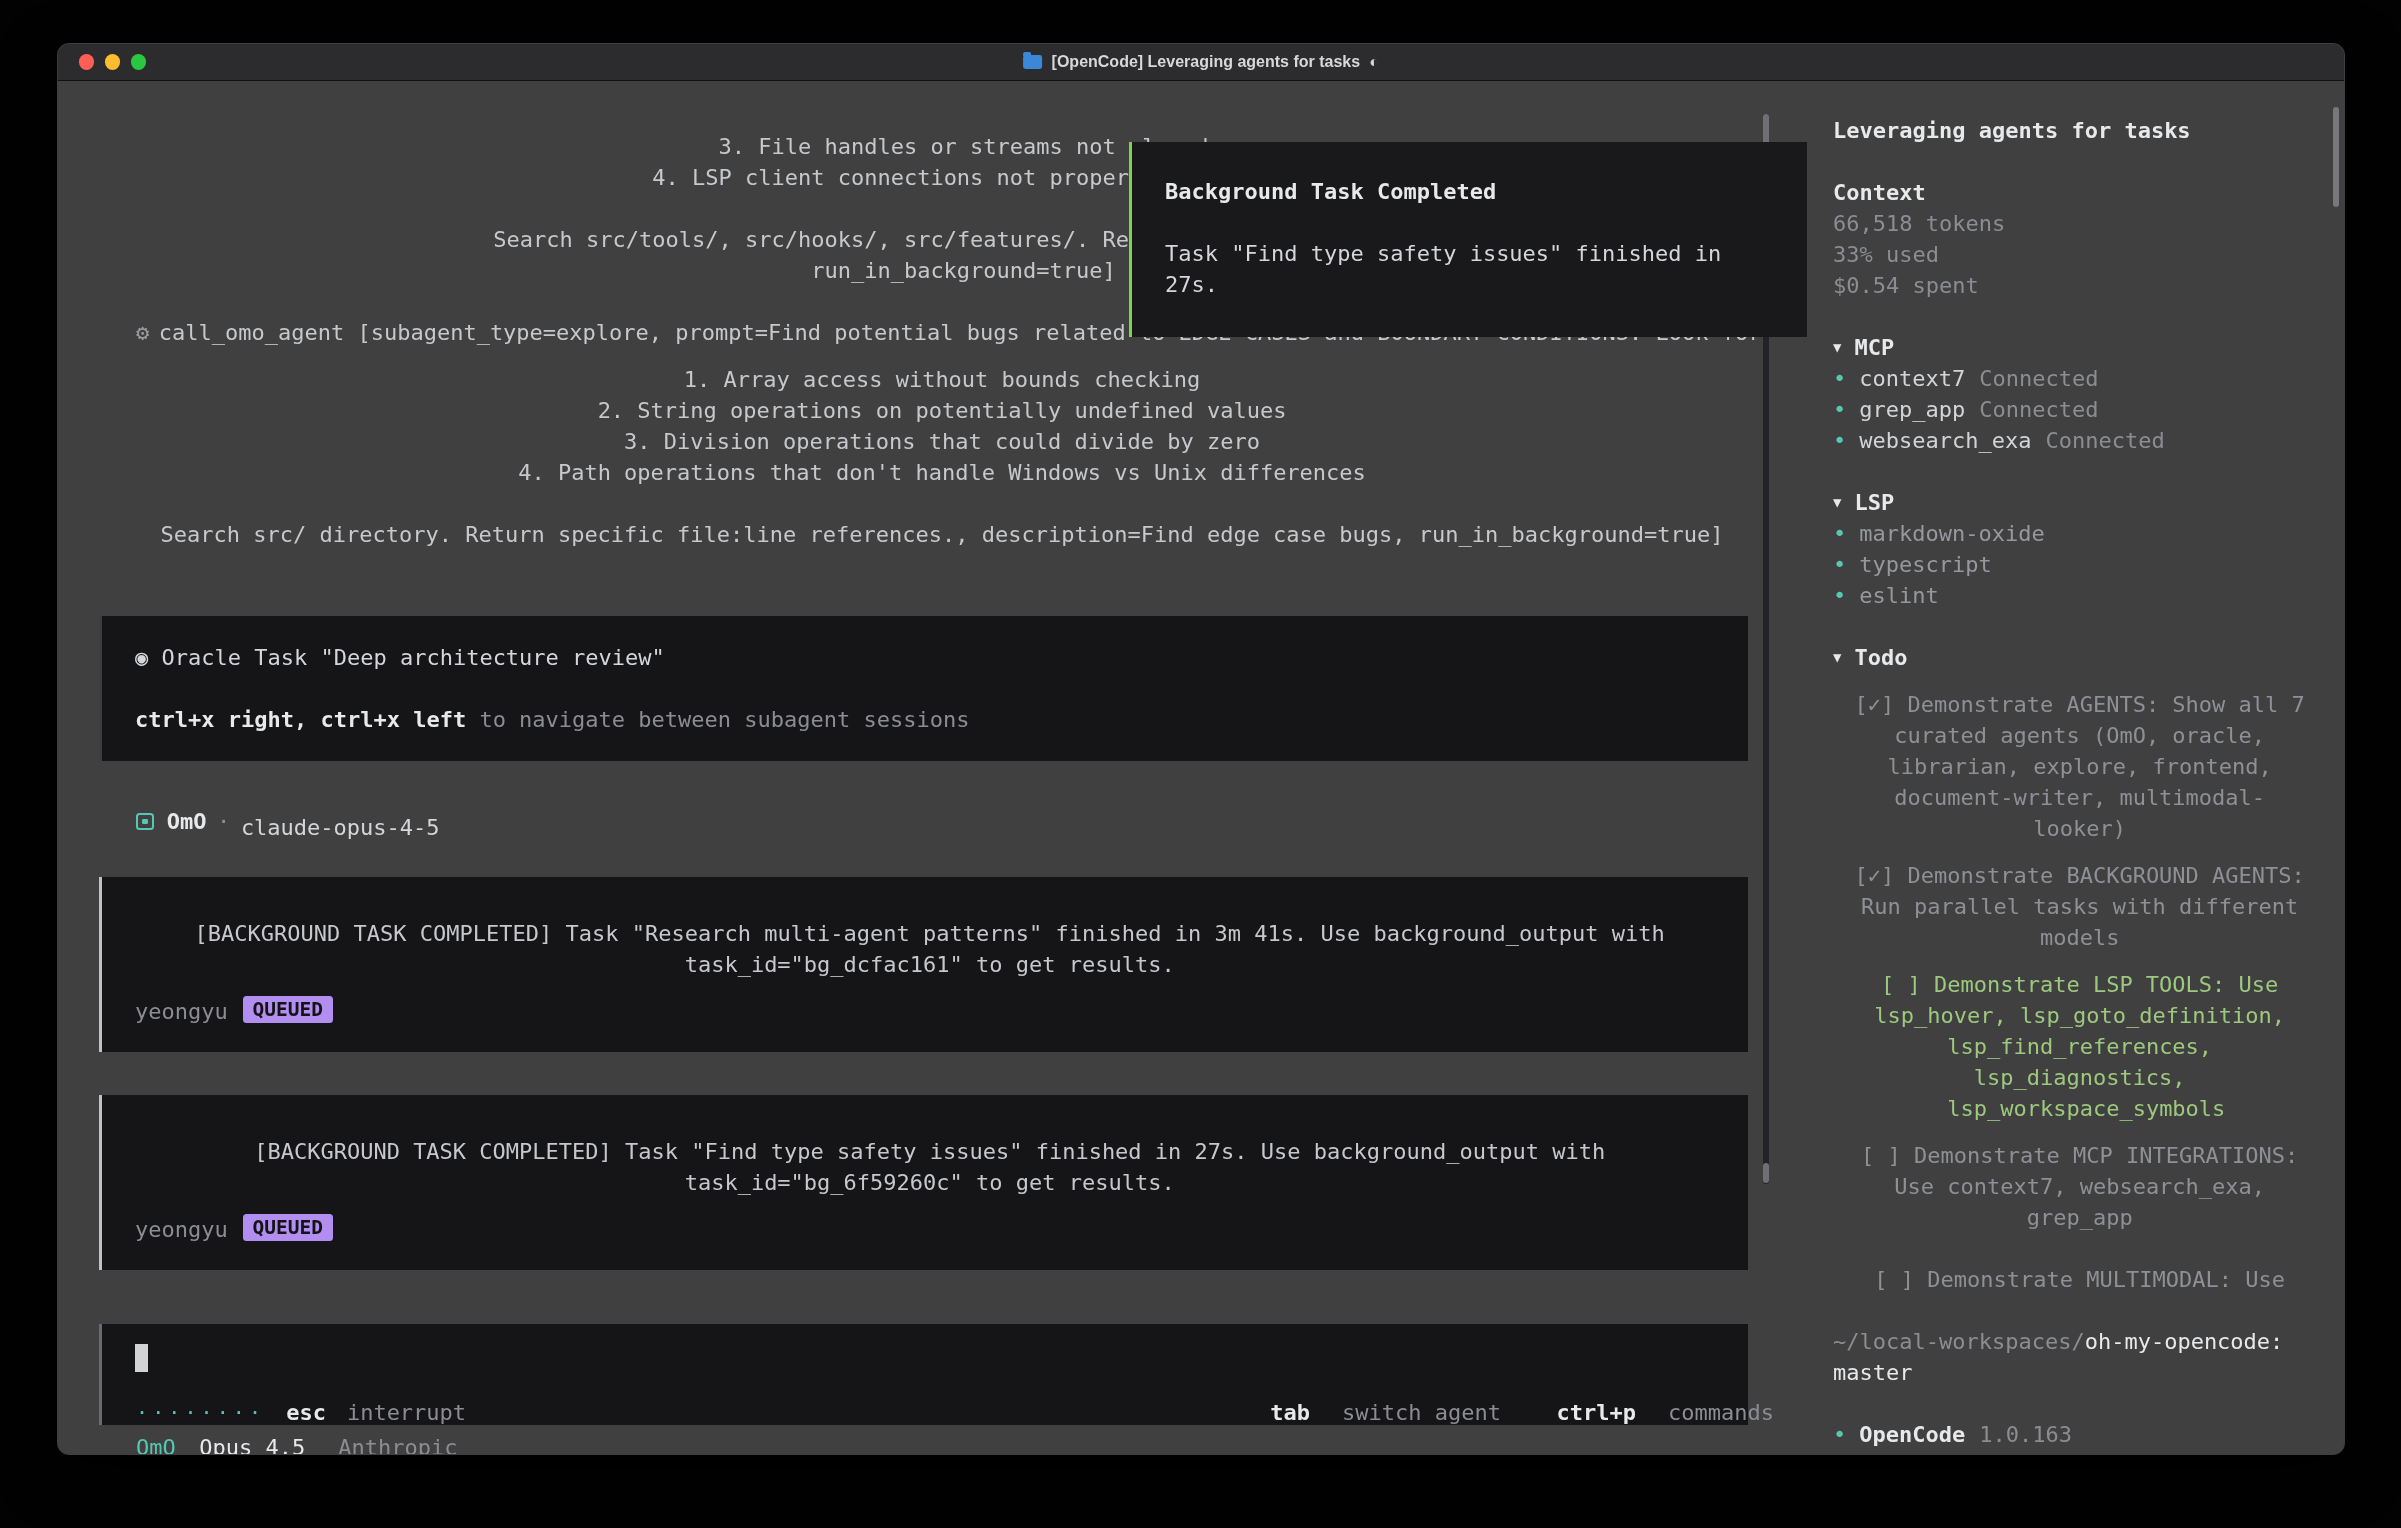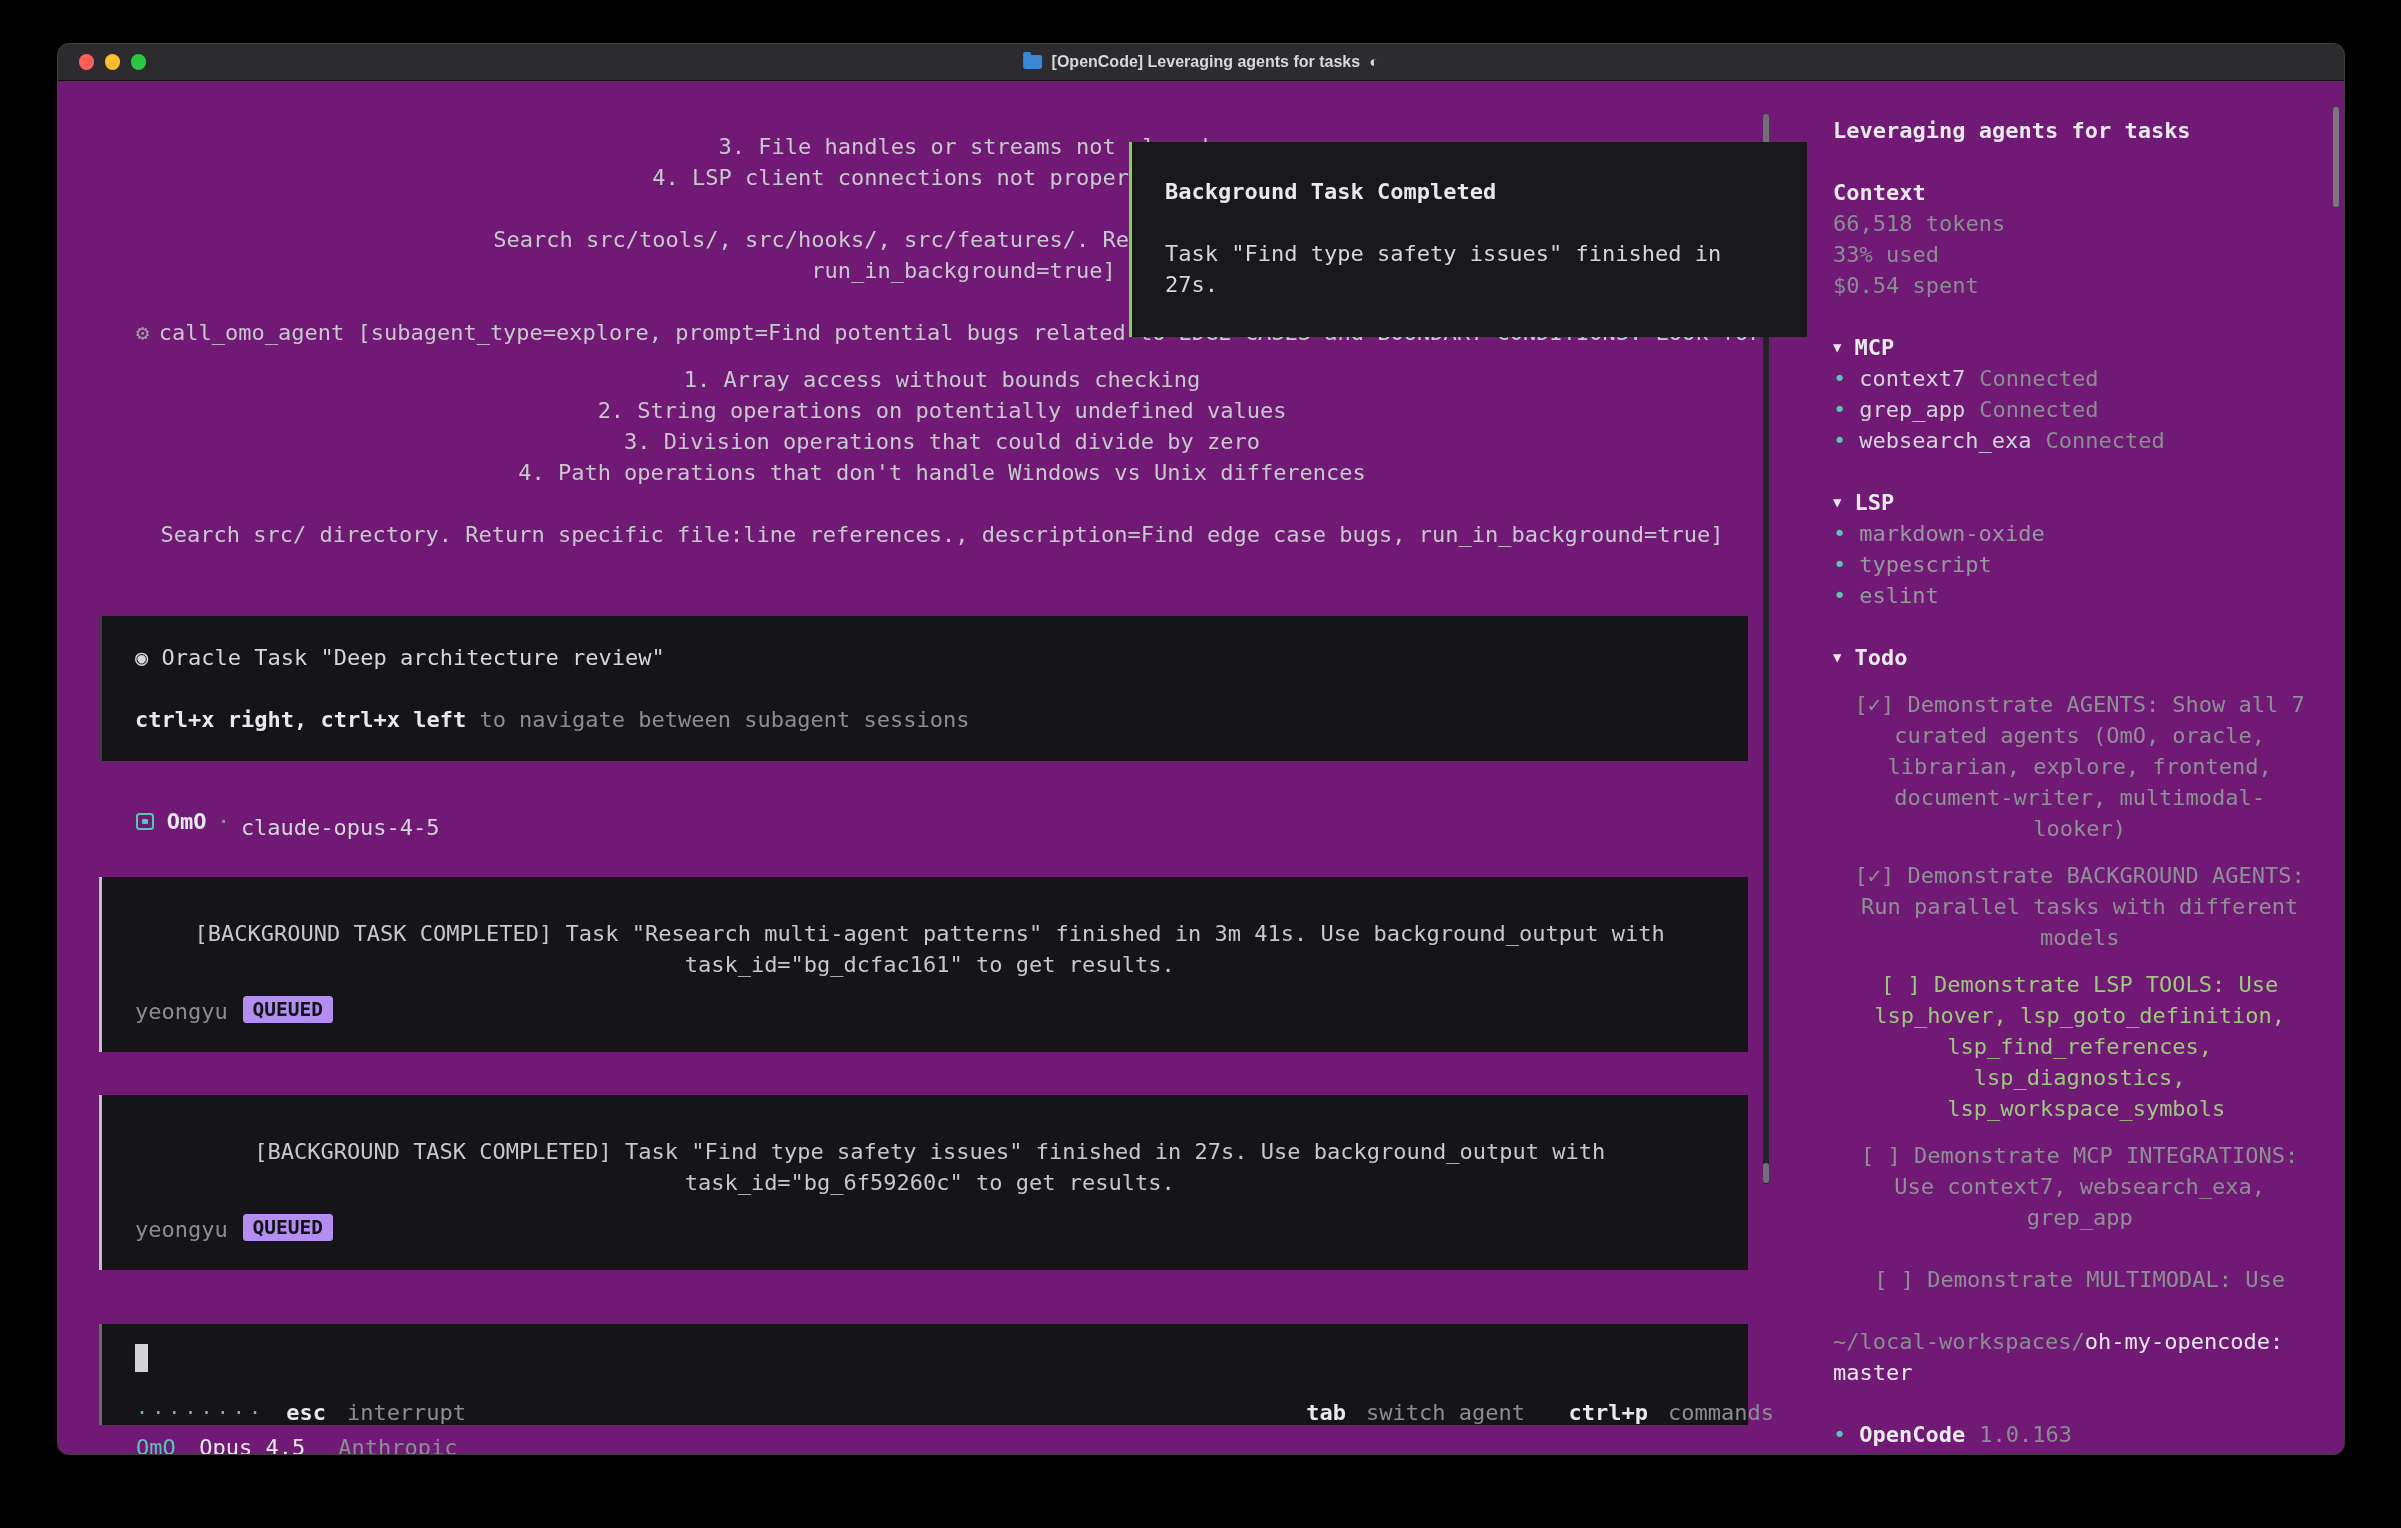--- a/index.html
+++ b/index.html
@@ -5,21 +5,21 @@
   * { box-sizing: border-box; }
   html,body { margin:0; padding:0; }
   body {
     width:2401px; height:1528px;
     background:#020203;
     position:relative; overflow:hidden;
     font-family:"DejaVu Sans Mono","DejaVu Sans",monospace;
   }
   .window {
     position:absolute; left:57px; top:43px; width:2288px; height:1412px;
-    background:#701a75;
+    background:#404040;
     border:1.2px solid #3e3e42; border-radius:11.8px;
     display:flex; flex-direction:column; overflow:hidden;
     box-shadow:0 17.7px 53px rgba(0,0,0,.85);
   }
   
   .titlebar {
     flex:0 0 37px; height:37px; background:#2c2c2e;
     border-bottom:1.2px solid #121214; position:relative;
     display:flex; align-items:center;
   }
@@ -72,21 +72,21 @@
 
   .model-row { margin:7px 0 0 78px; display:flex; align-items:center; }
   .model-row .teal { color:#56c7b2; }
   .model-row .bright { margin-left:23.6px; }
   .model-row .dim { margin-left:33px; }
 
   .statusbar { position:absolute; left:0; right:0; bottom:26px;
     display:flex; justify-content:space-between; align-items:center; padding:0 33px 0 78px; }
   .sb-left { display:flex; align-items:center; gap:21px; }
   .dots { color:#56c7b2; letter-spacing:4.1px; font-size:20px; }
-  .sb-right { display:flex; align-items:flex-end; gap:20px; }
+  .sb-right { display:flex; align-items:flex-end; gap:32px; }
   .cmdgap { margin-left:23.6px; }
 
   .notification { position:absolute; top:61px; left:1035px; width:681px;
     background:#19191c; border-left:3.5px solid #7fd353; padding:34px 28px 37px 33px; z-index:3;margin-left:36px; }
   .notif-title { font-weight:bold; color:#e8e9eb; }
   .notif-body { margin-top:31px; color:#d4d6d9; }
 
   .vscroll { position:absolute; top:33px; right:38px; width:5.9px; height:1070px;
     background:#232327; border-radius:3.5px; z-index:1; }
   .thumb { position:absolute; left:0; width:5.9px; background:#6f7075; border-radius:3.5px; }

